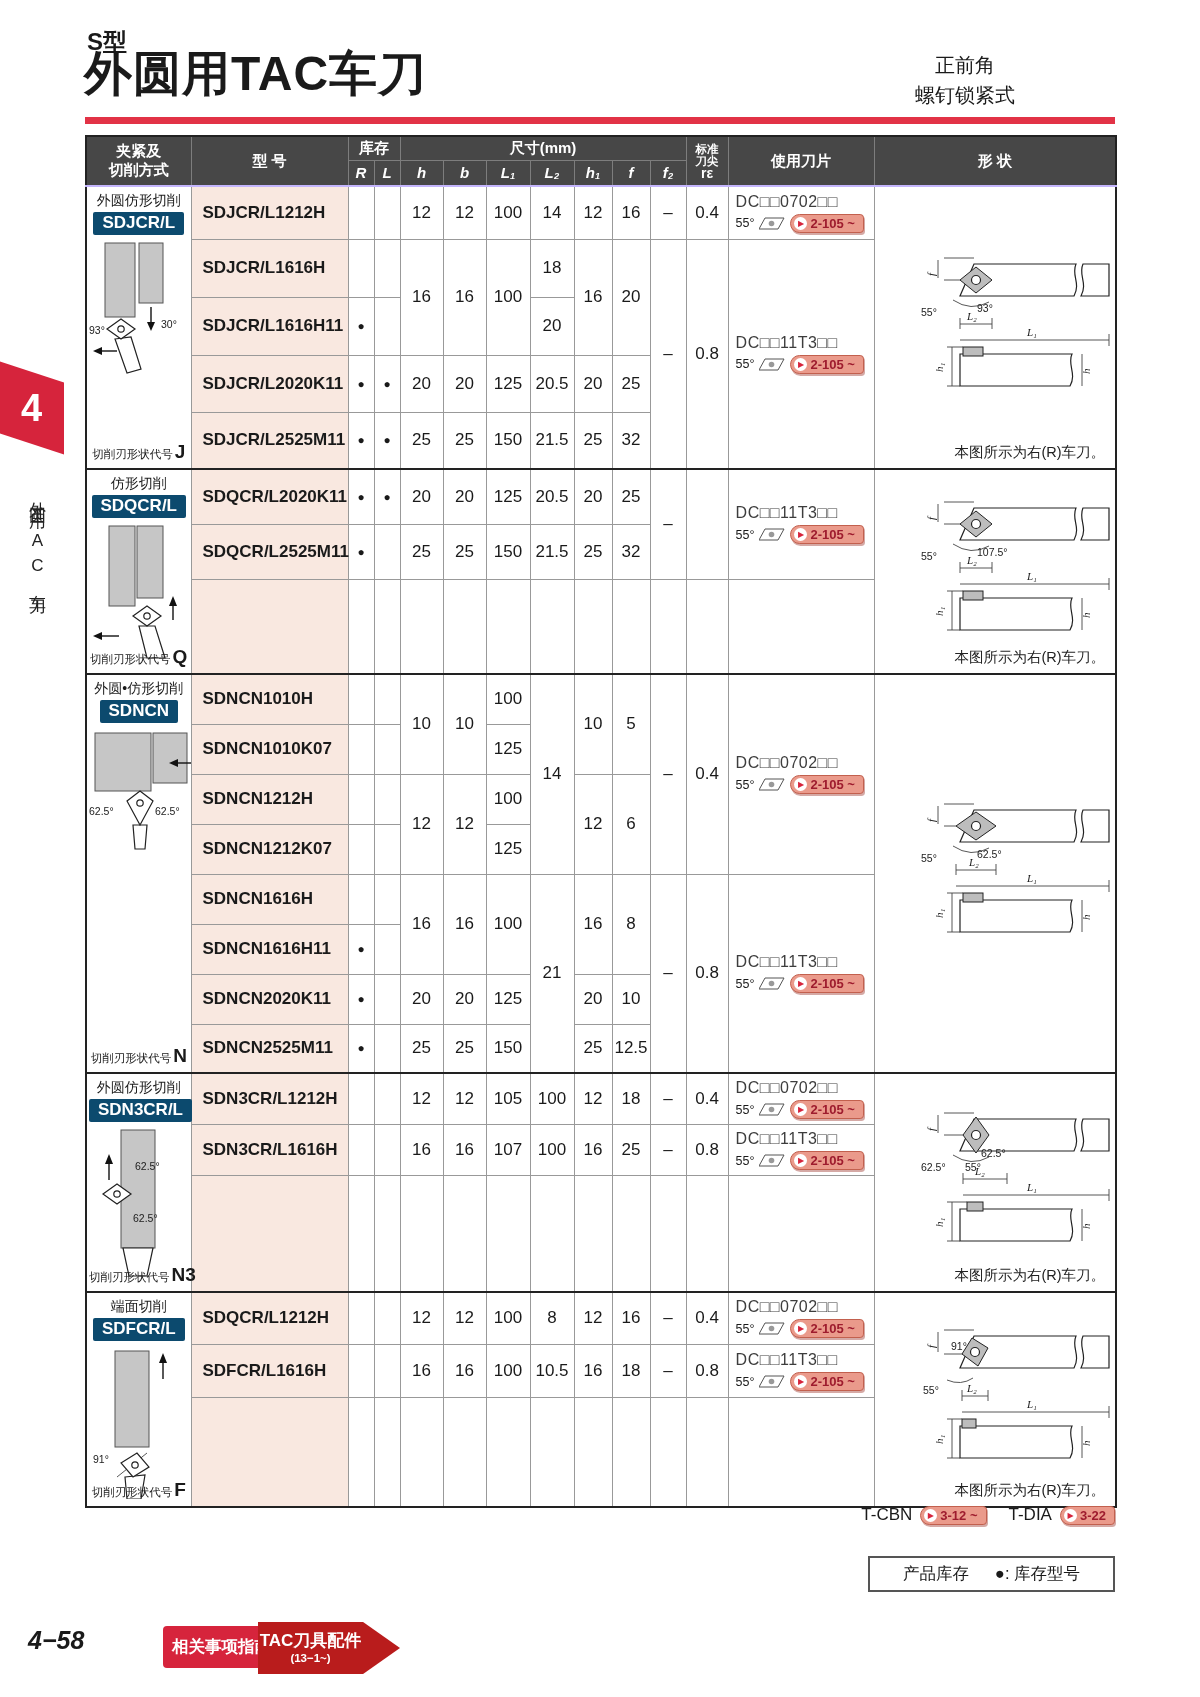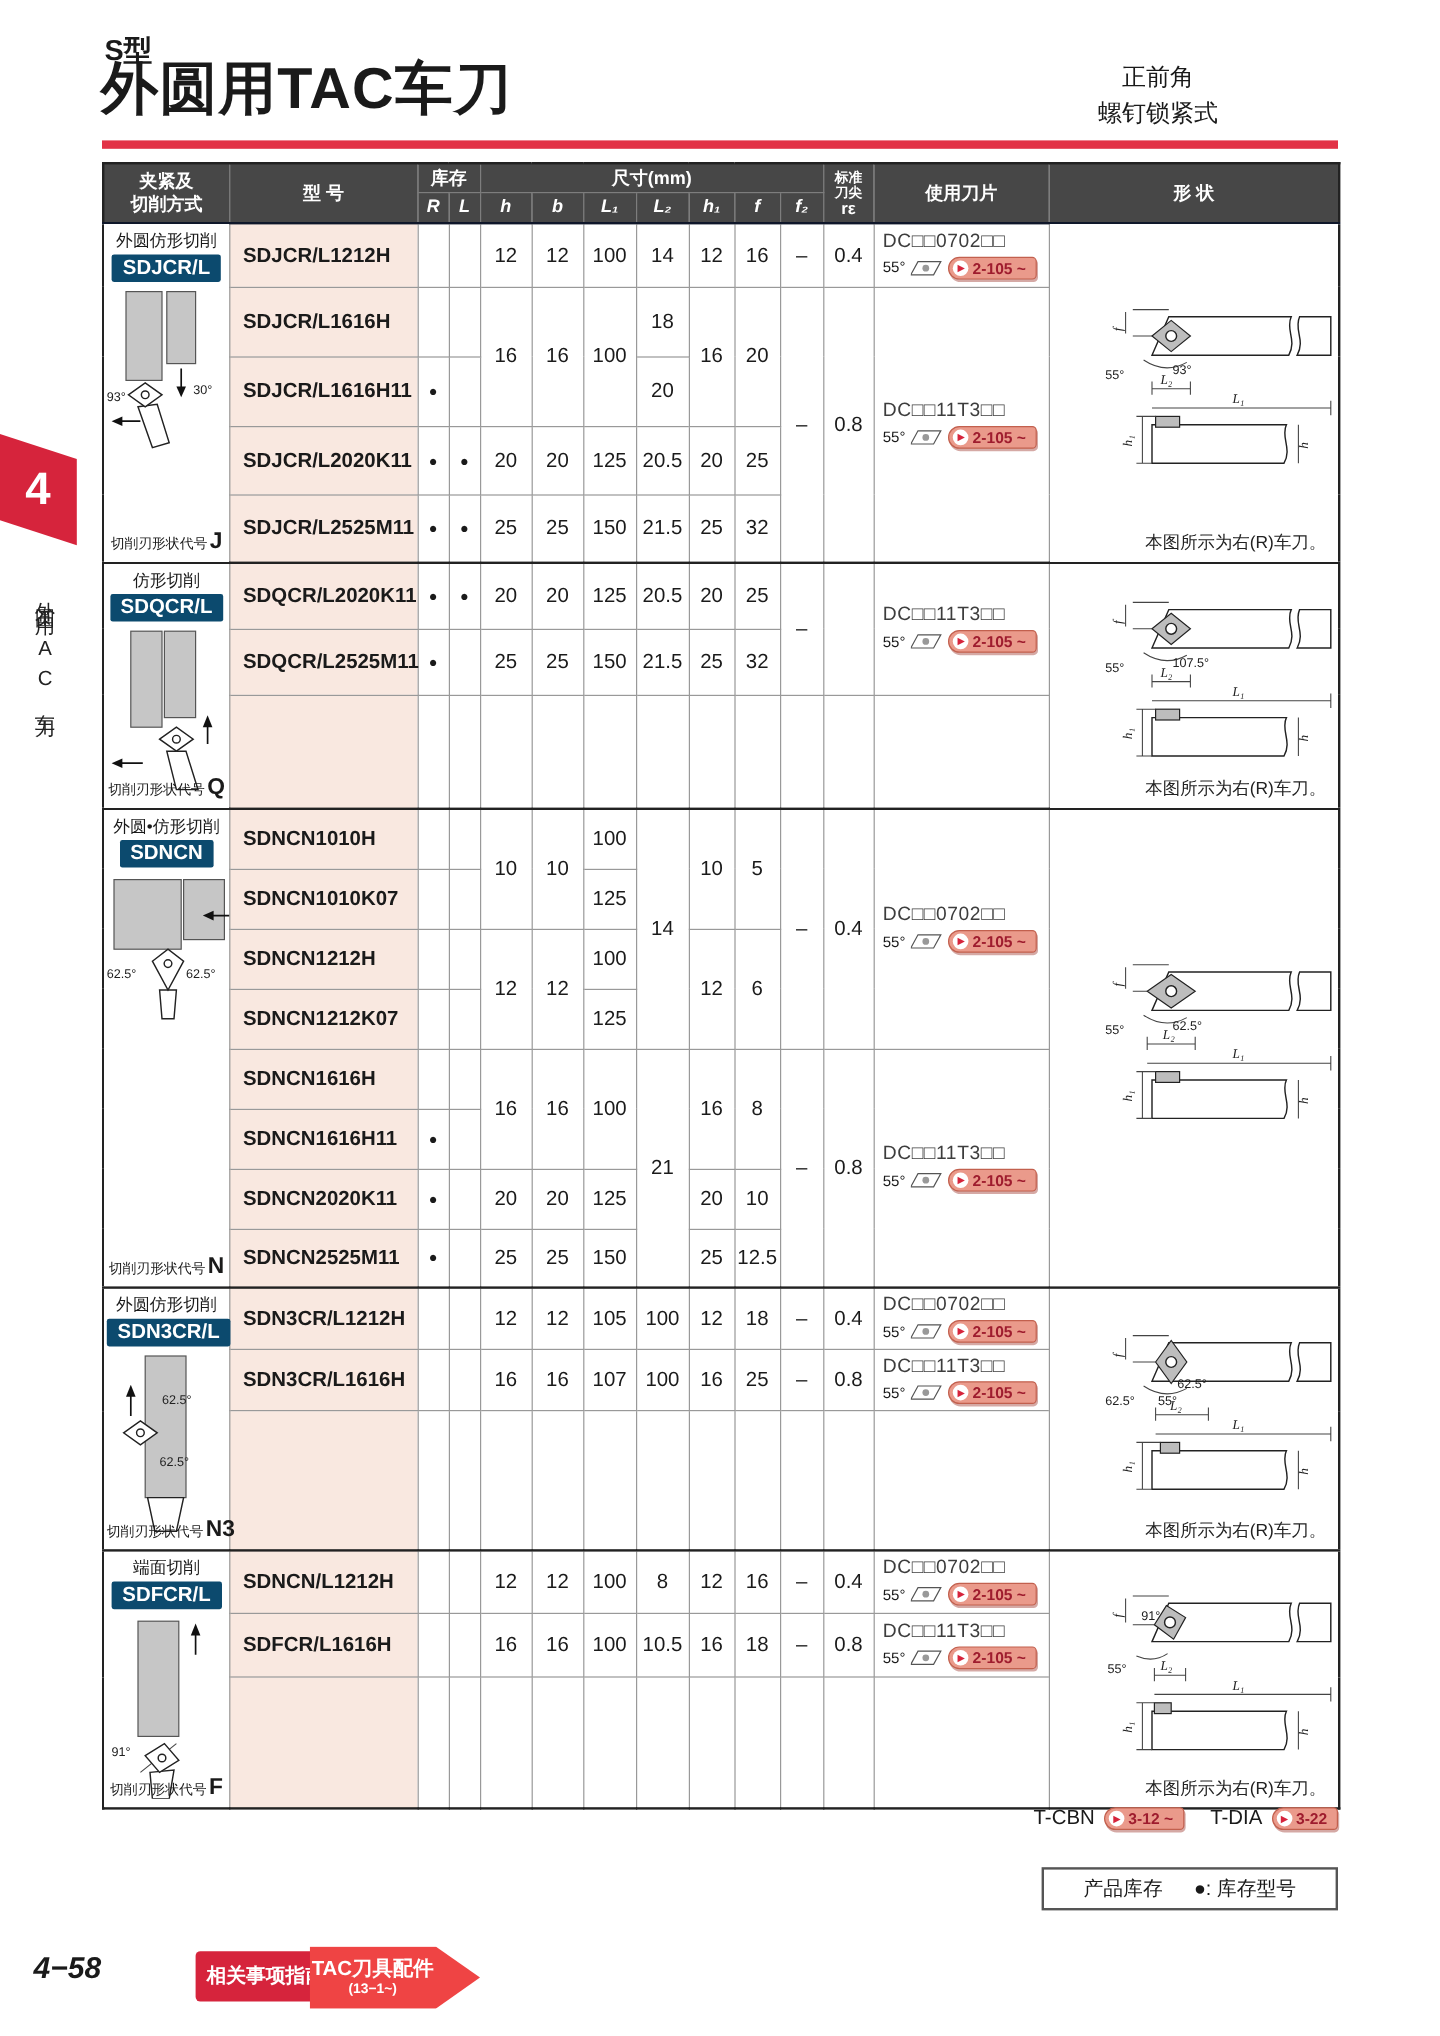--- a/index.html
+++ b/index.html
@@ -12,21 +12,21 @@
   .red-bar{position:absolute;left:85px;top:117px;width:1030px;height:7px;background:#e23246;}
   
   .side-tab{position:absolute;left:0;top:372px;width:64px;height:72px;background:#d6243c;
             transform:skewY(18deg);display:flex;align-items:center;justify-content:center;}
   .side-tab .n{transform:skewY(-18deg);color:#fff;font-size:38px;font-weight:bold;}
   .side-vert{position:absolute;left:26px;top:488px;writing-mode:vertical-rl;text-orientation:upright;
              font-size:17px;letter-spacing:6px;color:#222;}
   
   table.cat{position:absolute;left:85px;top:135px;width:1030px;border-collapse:collapse;table-layout:fixed;
             border:2px solid #222;}
-  .cat thead{border-bottom:2px solid #0f172a;}
+  .cat thead{border-bottom:2px solid #c4b5fd;}
   .cat tbody{border-top:2px solid #222;}
   .cat th{background:#474747;color:#fff;border:1px solid #7d7d7d;font-size:15px;font-weight:bold;padding:0;}
   .cat th.it{font-style:italic;font-size:15px;}
   .cat td{border:1px solid #999;text-align:center;font-size:17px;padding:0;background:#fff;vertical-align:middle;}
   .cat td.model{background:#f9e8e0;text-align:left;padding-left:11px;font-weight:bold;font-size:17px;white-space:nowrap;}
   .cat td.dot{font-size:12px;}
   .cat td.method-cell{vertical-align:top;position:relative;padding:4px 2px 2px 2px;}
   .m-label{font-size:14px;margin-top:1px;}
   .m-badge{display:inline-block;background:#0c4a6e;color:#fff;font-weight:bold;font-size:17px;
            padding:1px 9px 2px 9px;margin-top:2px;border-radius:2px;white-space:nowrap;}
@@ -54,21 +54,21 @@
   svg .t{font-size:10.5px;fill:#222;font-family:"Liberation Sans",sans-serif;}
   svg .ti{font-size:11px;font-style:italic;fill:#222;font-family:"Liberation Serif",serif;}
   
   .legend{position:absolute;top:1505px;left:785px;width:330px;display:flex;justify-content:flex-end;
           align-items:center;gap:8px;font-size:17px;}
   .stockbox{position:absolute;top:1556px;left:868px;width:247px;box-sizing:border-box;border:2px solid #555;
             padding:5px 0;display:flex;justify-content:center;gap:26px;font-size:16.5px;background:#fff;}
   .pageno{position:absolute;left:28px;top:1626px;font-size:25px;font-weight:bold;font-style:italic;}
   .f-guide{position:absolute;left:163px;top:1626px;background:#d6243c;color:#fff;font-weight:bold;
            font-size:16.5px;padding:10px 9px;border-radius:4px;cursor:pointer;}
-  .f-parts{position:absolute;left:258px;top:1622px;width:142px;height:52px;background:#ef4444;
+  .f-parts{position:absolute;left:258px;top:1622px;width:142px;height:52px;background:#b91c1c;
            clip-path:polygon(0 0,74% 0,100% 50%,74% 100%,0 100%);color:#fff;cursor:pointer;}
   .f-parts .l1{font-weight:bold;font-size:17px;text-align:center;width:74%;margin-top:7px;}
   .f-parts .l2{font-size:11.5px;font-weight:bold;text-align:center;width:74%;}
 </style>
 </head>
 <body>
 
 <div class="page">
 
   <div class="hdr-series">S型</div>
@@ -625,21 +625,21 @@
               <polygon class="ah" points="70,16 78,16 74,6"></polygon>
             <path class="dim" d="M28,130 L58,106"></path>
             <text class="t" x="4" y="116">91°</text>
             <polygon class="wh" points="36,130 56,128 52,152 38,152"></polygon>
             <polygon class="wh" points="32,116 48,106 60,120 44,130"></polygon>
               <circle class="wh" cx="46" cy="118" r="3.2"></circle>
           </svg>
           <div class="m-edge">
             <span>切削刃形状代号</span><b>F</b></div>
         </td>
-        <td class="model">SDNCN/L1212H</td>
+        <td class="model">SDQCR/L1212H</td>
         <td class="dot"></td>
         <td class="dot"></td>
         <td>12</td>
         <td>12</td>
         <td>100</td>
         <td>8</td>
         <td>12</td>
         <td>16</td>
         <td>–</td>
         <td>0.4</td>

